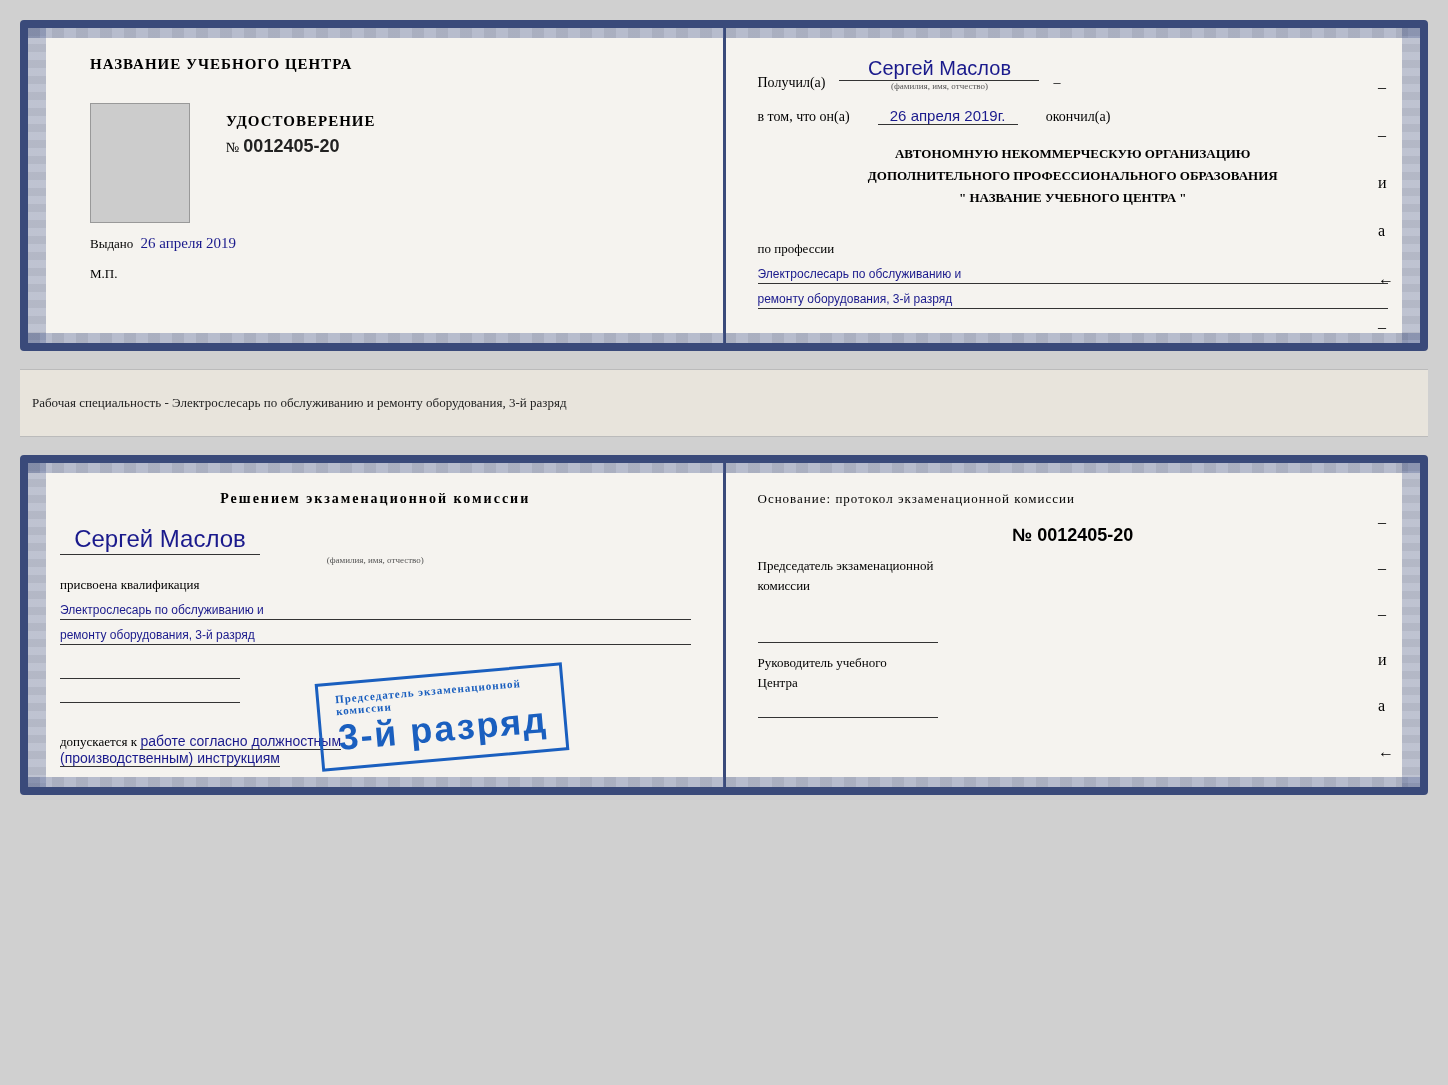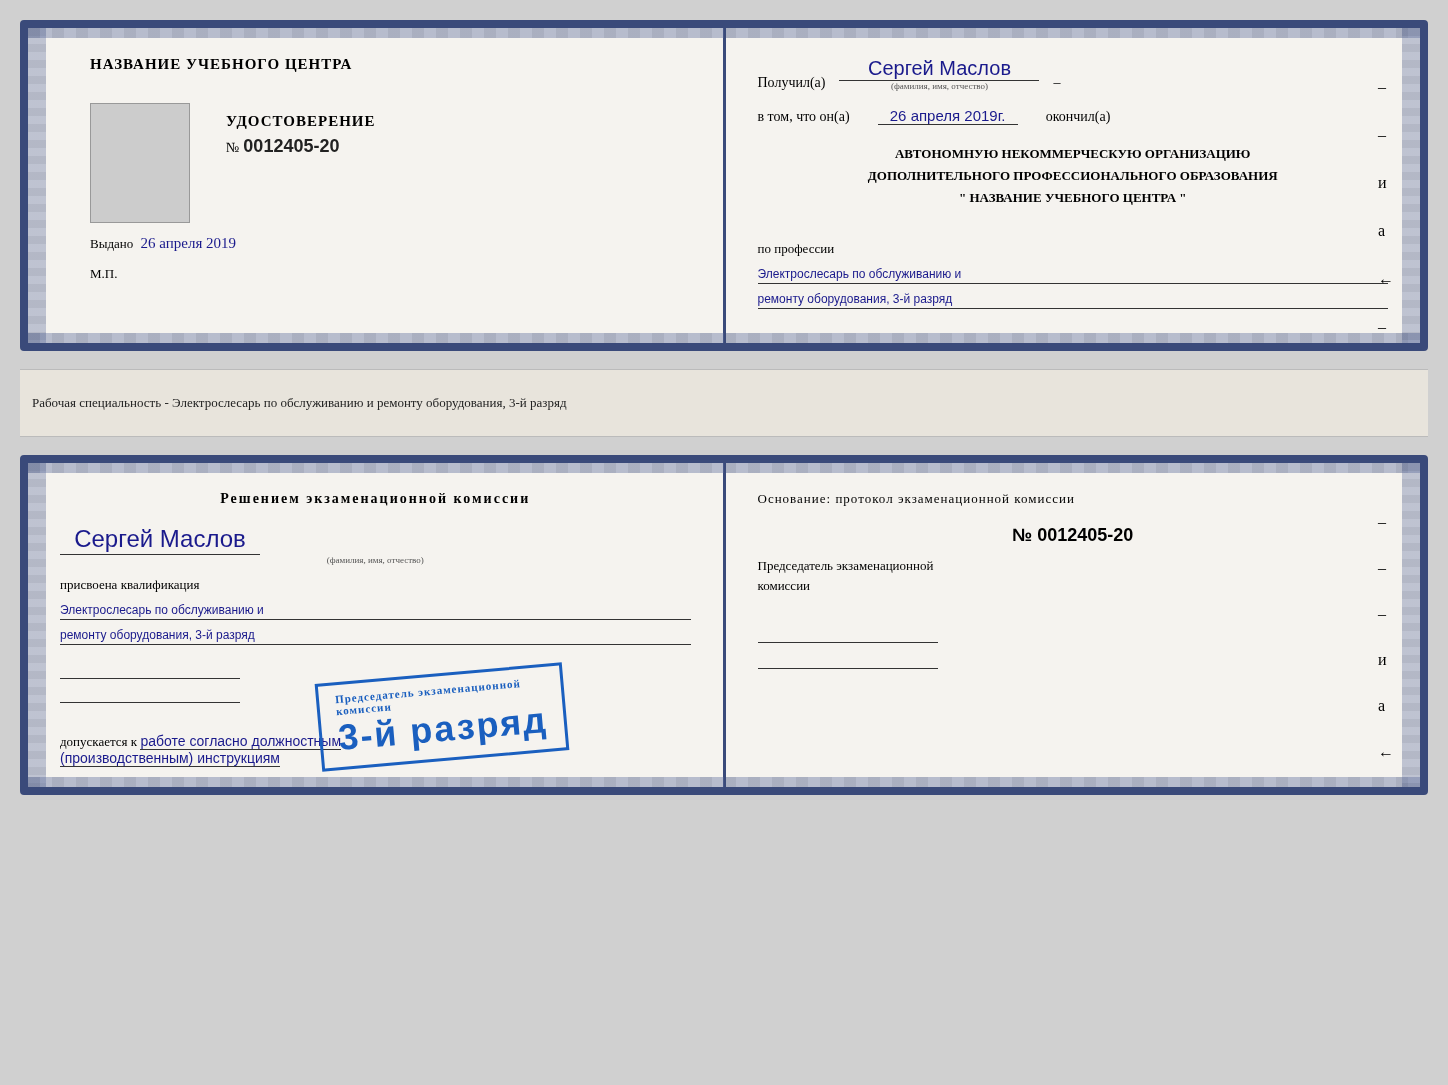--- a/index.html
+++ b/index.html
@@ -502,18 +502,23 @@
 
 
       <div class="predsedatel-label">
         <span>Председатель экзаменационной</span>
         <br>
         <span>комиссии</span>
       </div>
 
       <span class="signature-line"></span>
 
+      <div class="rukovoditel-label">
+        <span>Руководитель учебного</span>
+        <br>
+        <span>Центра</span>
+      </div>
 
       <span class="signature-line" style="margin-top: 6px;"></span>
     </div>
   </div>
 
 </div>
 
 </body></html>

